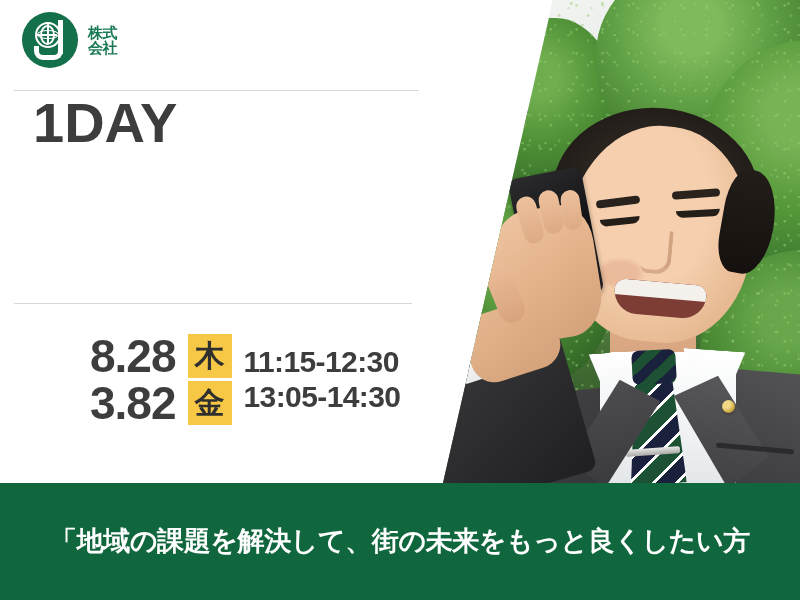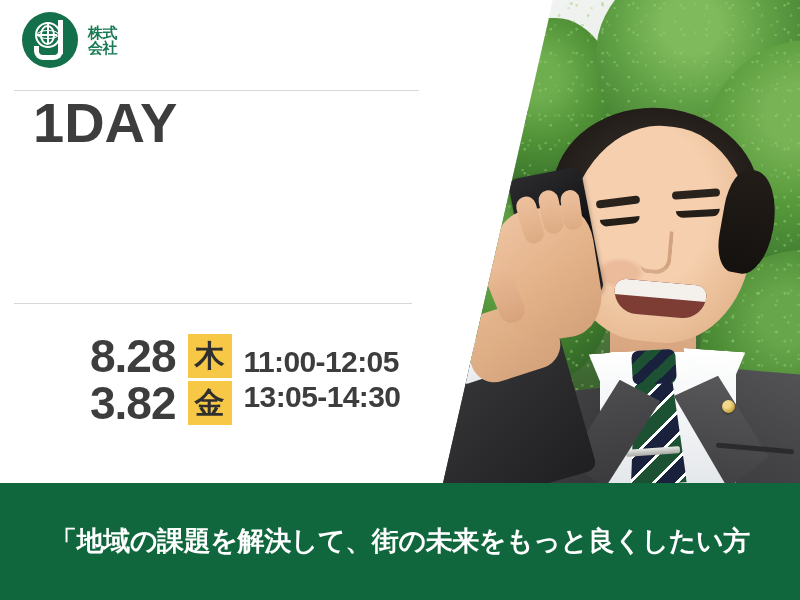--- a/index.html
+++ b/index.html
@@ -529,21 +529,21 @@
     <div class="headline">
       <div class="h-line1">1DAY</div>
     </div>
 
     <div class="rule rule-bottom"></div>
 
     <div class="schedule">
       <div class="date-num">8.28</div>
       <div class="day-badge">木</div>
       <div class="times">
-        <span>11:00-12:05</span>
+        <span>11:15-12:30</span>
         <span>13:05-14:30</span>
       </div>
       <div class="date-num">3.82</div>
       <div class="day-badge">金</div>
     </div>
   </div>
 
   <div class="green-banner">
     <div class="gb-line">「地域の課題を解決して、街の未来をもっと良くしたい方</div>
   </div>

